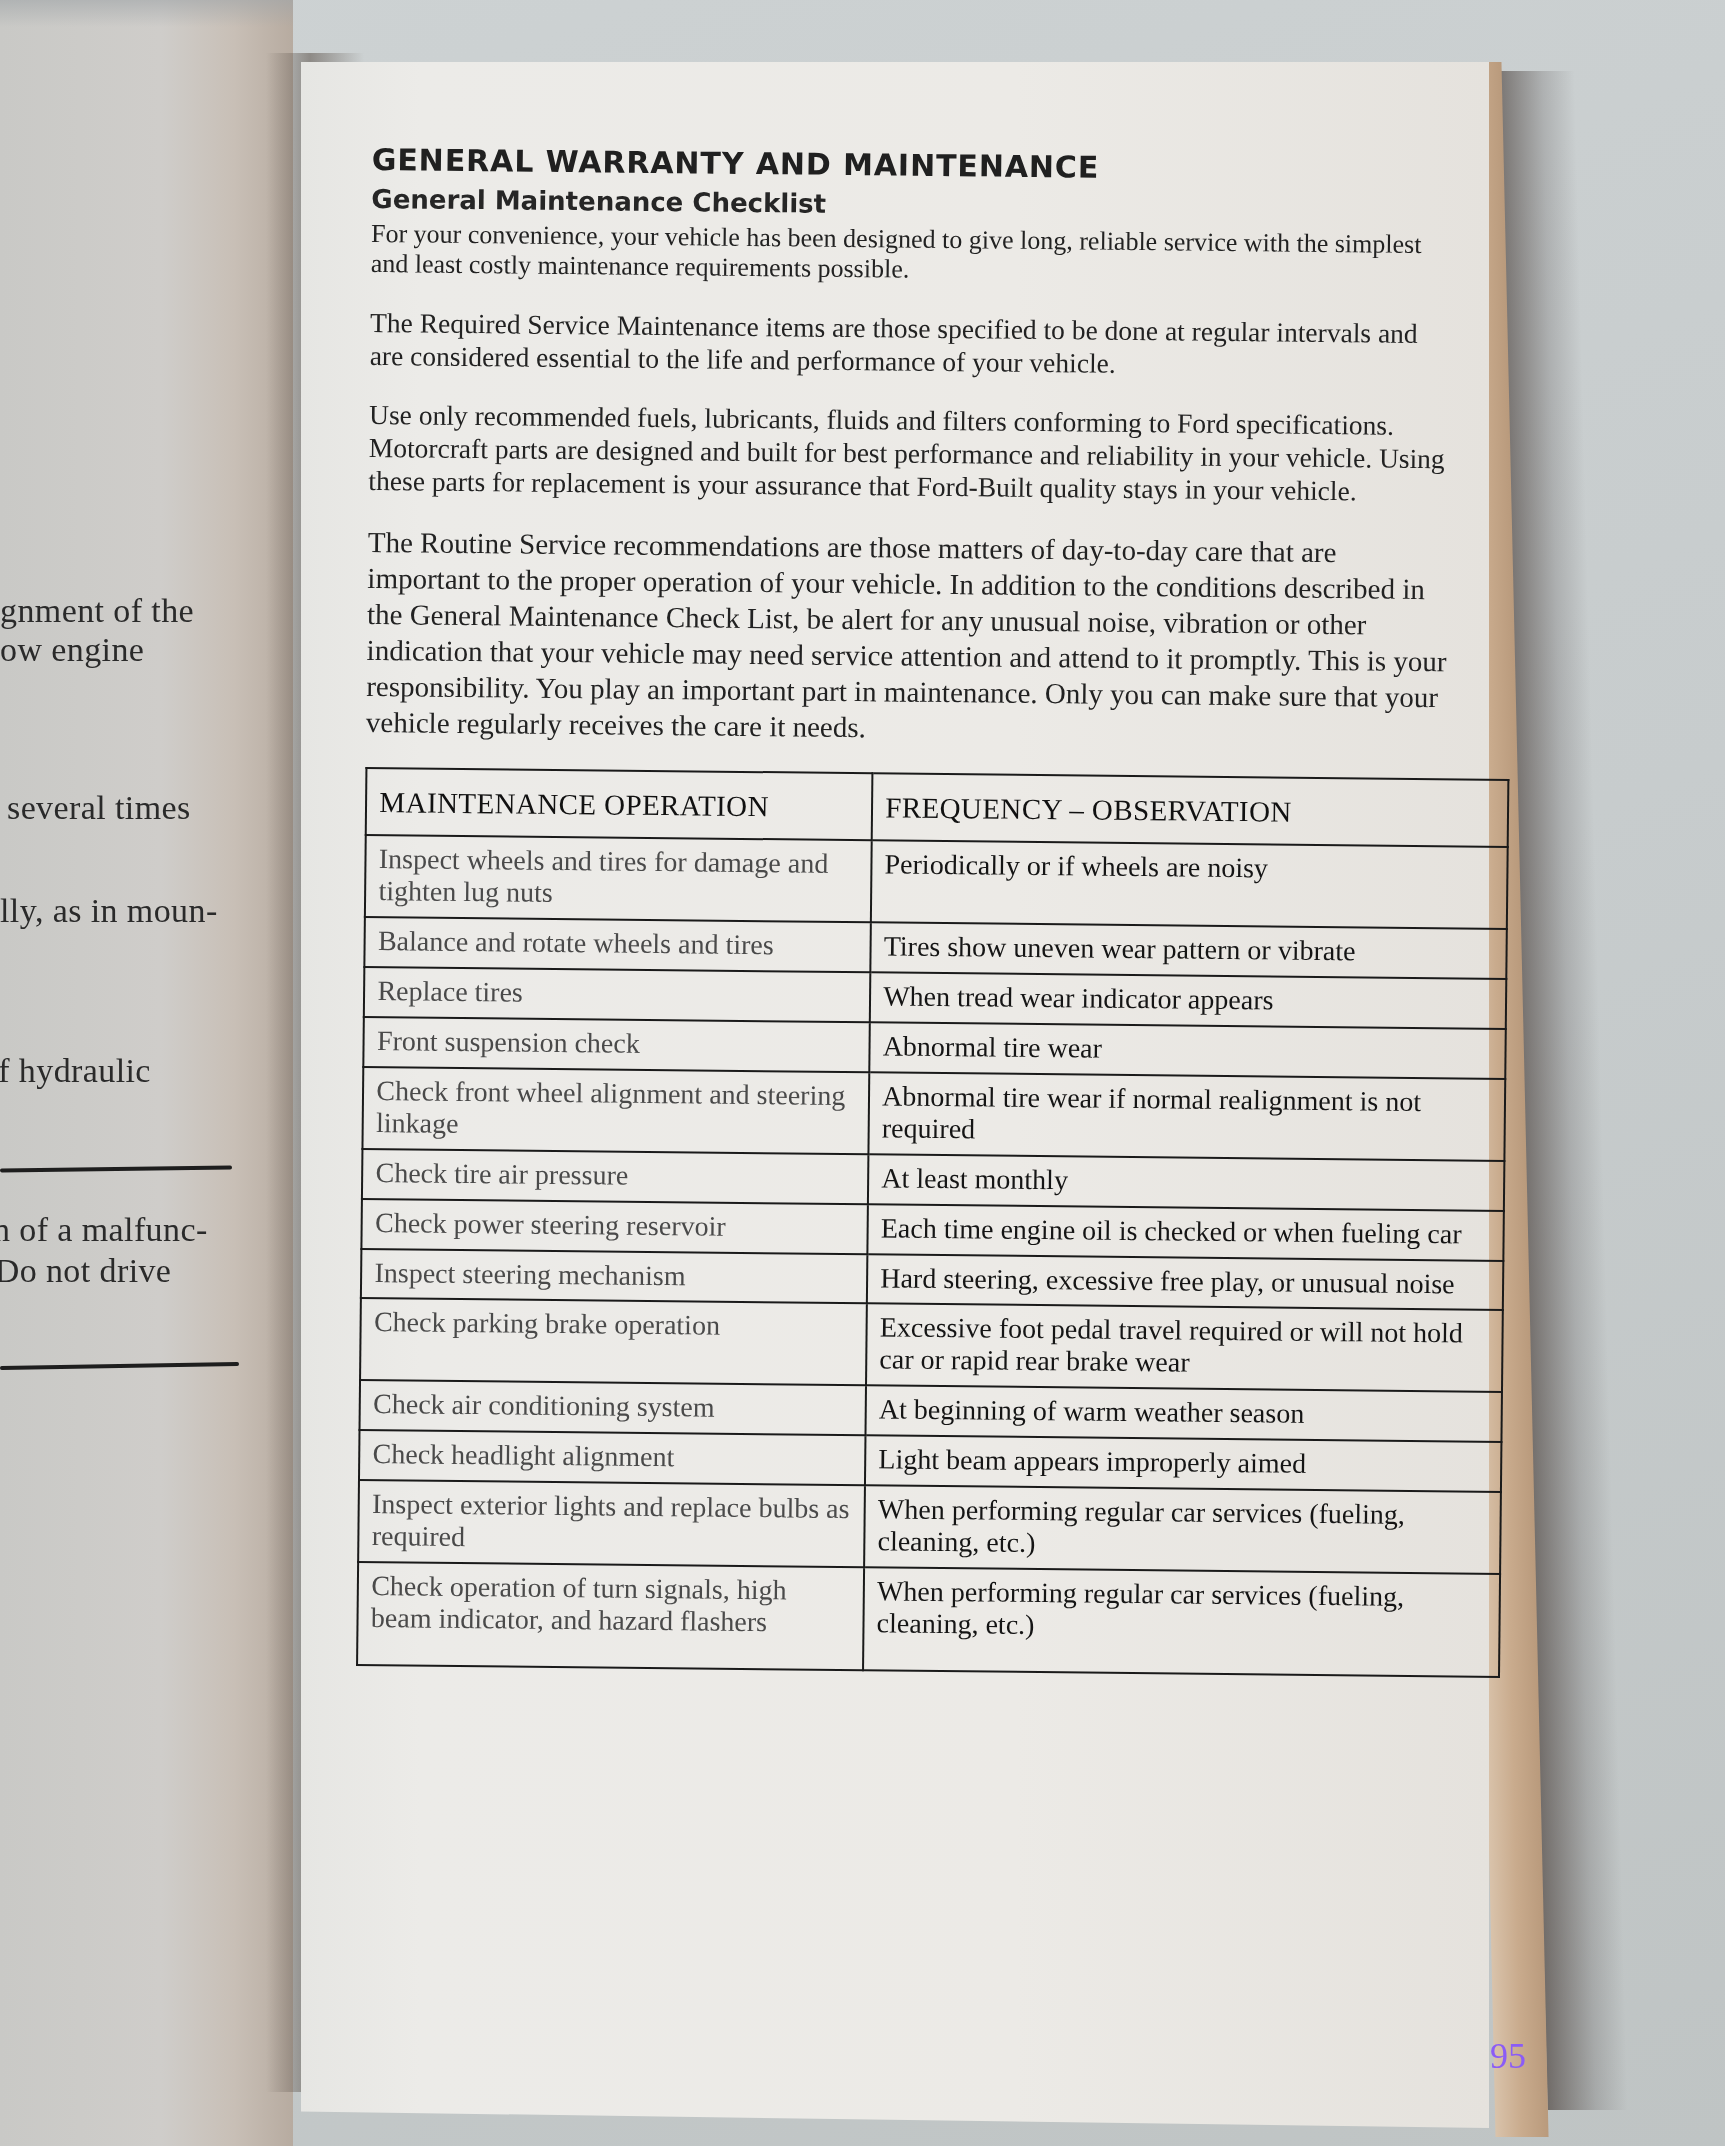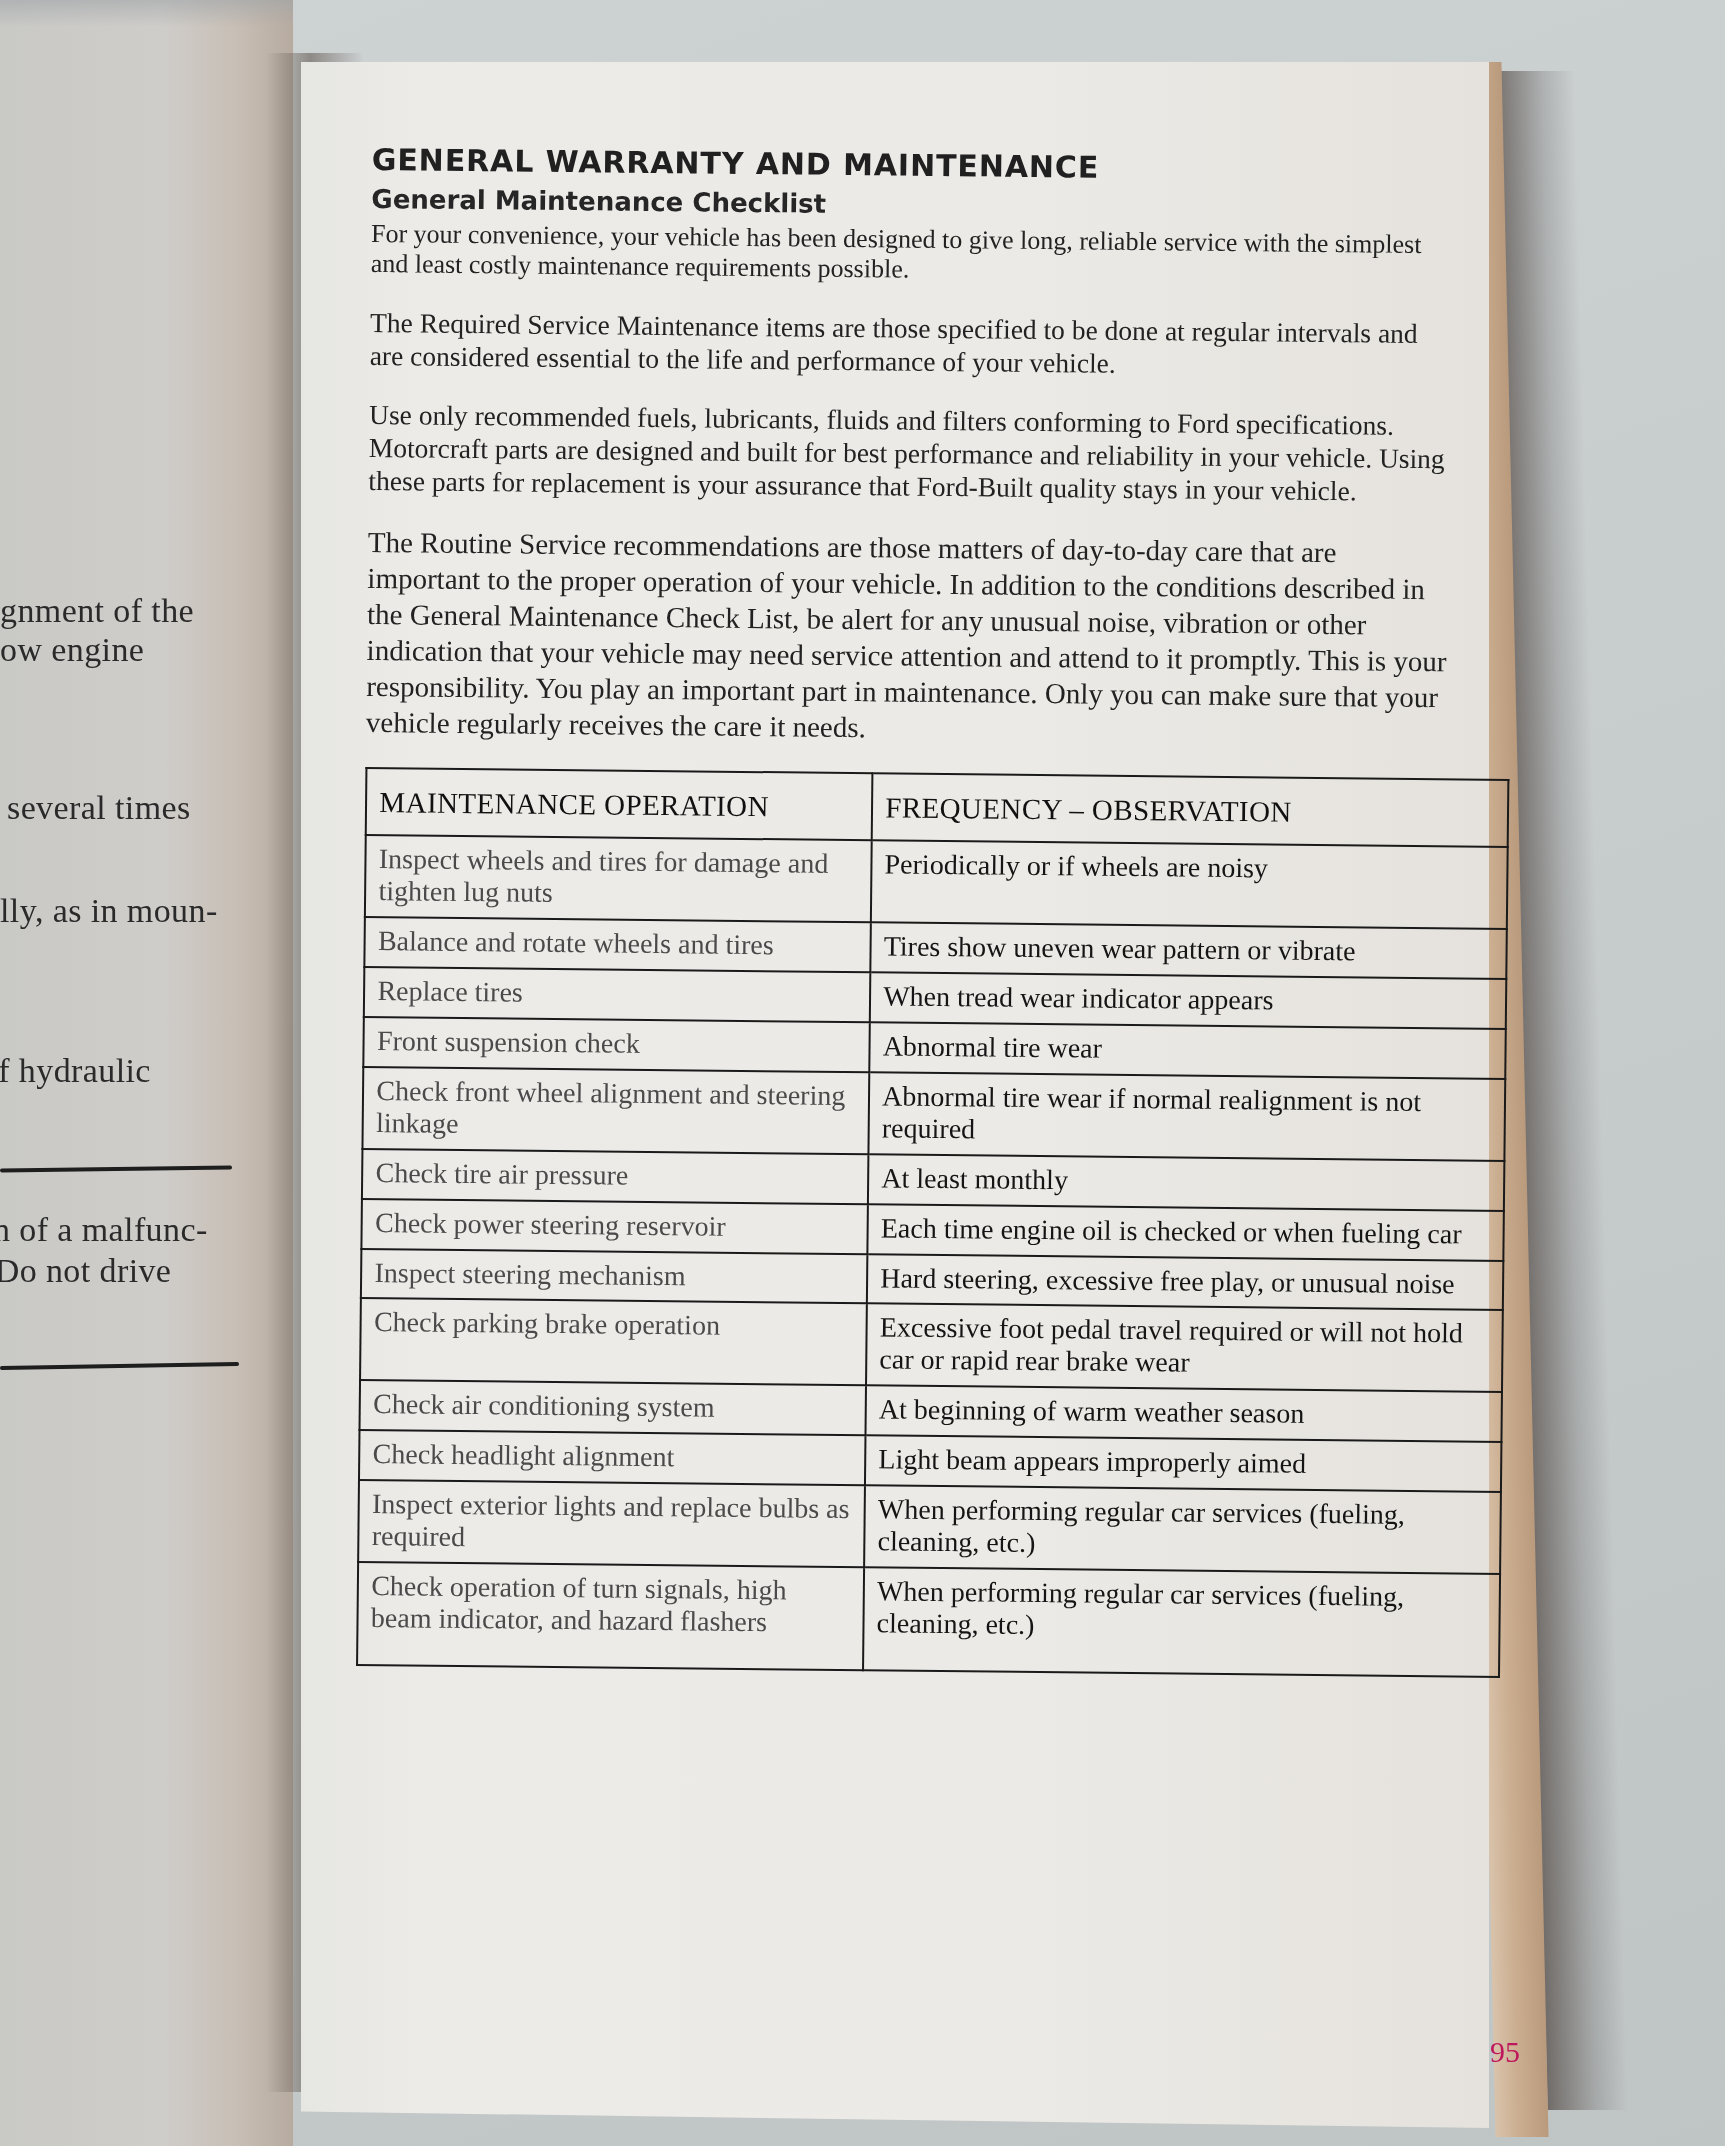--- a/index.html
+++ b/index.html
@@ -71,21 +71,21 @@
       padding: 7px 12.4px 8.9px;
     }
     table.maint th {
       font-weight: normal; font-size: 29px; letter-spacing: 0.4px; padding: 17.7px 12.4px 16px;
       color: #111;
     }
     table.maint td.op { width: 479px; color: #4a4a4a; }
     table.maint td.freq { color: #151515; }
     table.maint tr.tall td { height: 85px; }
     .page-number {
-      position: absolute; left: 1490px; top: 2035px; font-size: 30px; color: #be185d;
+      position: absolute; left: 1490px; top: 2035px; font-size: 36px; color: #8b5cf6;
     }
   </style>
 </head>
 <body>
 
 <div class="left-page">
   <div class="left-top-shadow"></div>
   <div class="left-line" style="top:592px;">gnment of the</div>
   <div class="left-line" style="top:631px;">ow engine</div>
   <div class="left-line" style="top:789px; left:7px;">several times</div>

